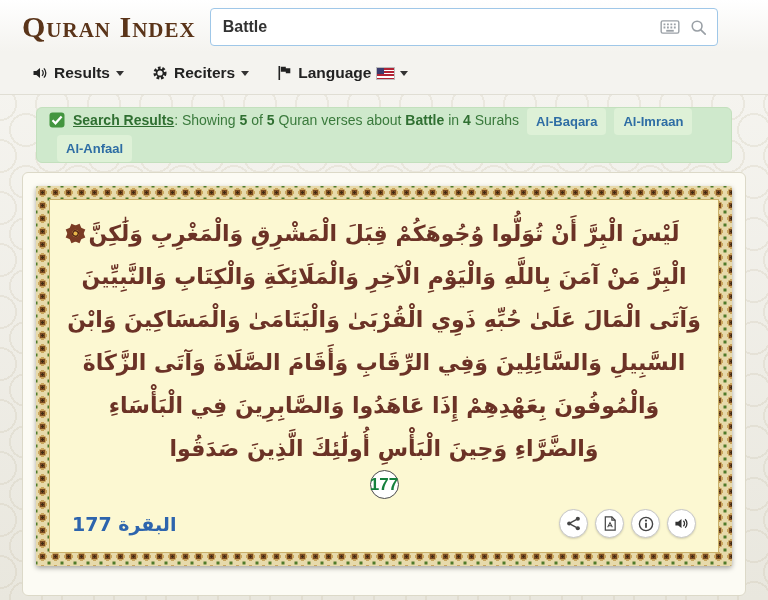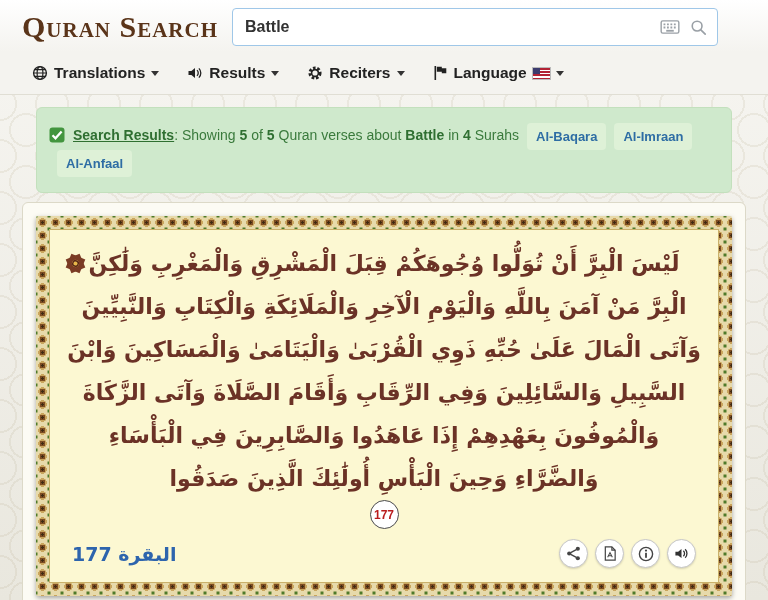--- a/index.html
+++ b/index.html
@@ -47,21 +47,21 @@
   .nav-item .lbl{font-size:15.5px;font-weight:700;color:#222;}
   .caret{width:0;height:0;border:4px solid transparent;border-top:5px solid #333;margin-top:4px;}
   .us-flag{position:relative;display:inline-block;width:17px;height:11px;
     background:repeating-linear-gradient(#b22234 0 1.6px,#fff 1.6px 3.2px);
     box-shadow:0 0 0 1px #bbb;}
   .us-flag::before{content:"";position:absolute;left:0;top:0;width:7px;height:6px;background:#3c3b6e;}
   
   .banner{
     margin:12px 36px 0;
     background:#cfe9cc;border:1px solid #c3e0bd;border-radius:6px;
-    padding:15px 12px;
+    padding:0 12px;
     font-size:14px;line-height:23px;color:#3a7a3c;
   }
   .banner .chk{display:inline-block;vertical-align:-3px;margin-right:8px;}
   .banner a.sr-link{color:#2f6f31;font-weight:700;text-decoration:underline;cursor:pointer;}
   .banner b{font-weight:700;color:#2f6f31;}
   .badge{
     display:inline-block;background:#def1d7;color:#2e6da4;
     font-size:13px;font-weight:700;border-radius:4px;
     padding:2px 9px;margin-left:8px;vertical-align:-1px;cursor:pointer;
   }
@@ -97,21 +97,21 @@
   .hizb-star::after{content:"";position:absolute;inset:4px;background:#e8b84b;border-radius:50%;box-shadow:inset 0 0 0 1.5px #5a2a18;}
   .verse-lastline{
     direction:rtl;display:flex;justify-content:center;align-items:center;gap:12px;
     font-family:"DejaVu Sans",sans-serif;
     font-size:22px;line-height:44px;font-weight:700;color:#6b3226;
   }
   .vnum{
     display:inline-flex;align-items:center;justify-content:center;
     width:27px;height:27px;border:1.6px solid #4a4a4a;border-radius:50%;
     background:#fff;font-family:"Liberation Sans",sans-serif;
-    font-size:12px;font-weight:700;color:#b91c1c;flex:0 0 auto;
+    font-size:17px;font-weight:700;color:#15803d;flex:0 0 auto;
   }
   .verse-footer{
     display:flex;justify-content:space-between;align-items:center;
     margin:10px 6px 6px;
   }
   .verse-ref{
     font-family:"DejaVu Sans",sans-serif;
     font-size:19px;font-weight:700;color:#2d64ad;cursor:pointer;
   }
   .actions{display:flex;gap:7px;}
@@ -119,21 +119,21 @@
     width:27px;height:27px;border-radius:50%;
     background:#fff;border:1px solid #c6c6c6;
     display:flex;align-items:center;justify-content:center;
     box-shadow:0 1px 2px rgba(0,0,0,.15);cursor:pointer;
   }
 </style>
 </head>
 <body>
 
 <div class="header">
-  <div class="logo">Quran Search</div>
+  <div class="logo">Quran Index</div>
   <div class="searchbox">
     <input type="text" value="Battle" style="">
     <span class="search-iconwrap">
       <span class="icon-btn">
         <svg width="20" height="14" viewBox="0 0 18 13">
           <rect x="0.8" y="0.8" width="16.4" height="11.4" rx="1.5" fill="none" stroke="#9aa0a6" stroke-width="1.3"></rect>
           <path d="M3 4h12" stroke="#9aa0a6" stroke-width="1.7" stroke-dasharray="1.7 1.5"></path>
           <path d="M3 7h12" stroke="#9aa0a6" stroke-width="1.7" stroke-dasharray="1.7 1.5"></path>
           <path d="M5.5 10h7" stroke="#9aa0a6" stroke-width="1.7"></path>
         </svg>
@@ -145,31 +145,20 @@
         </svg>
       </span>
     </span>
   </div>
 </div>
 
 <div class="nav">
   <span class="nav-item">
     <span class="icon-btn">
       <svg width="16" height="16" viewBox="0 0 16 16">
-        <circle cx="8" cy="8" r="6.4" fill="none" stroke="#222" stroke-width="1.4"></circle>
-        <ellipse cx="8" cy="8" rx="2.9" ry="6.4" fill="none" stroke="#222" stroke-width="1.2"></ellipse>
-        <path d="M1.6 8h12.8M2.5 4.6h11M2.5 11.4h11" stroke="#222" stroke-width="1.2" fill="none"></path>
-      </svg>
-    </span>
-    <span class="lbl">Translations</span>
-    <span class="caret"></span>
-  </span>
-  <span class="nav-item">
-    <span class="icon-btn">
-      <svg width="16" height="16" viewBox="0 0 16 16">
         <path d="M1.5 6v4h2.9l3.6 2.9V3.1L4.4 6z" fill="#222"></path>
         <path d="M10 5.1a4 4 0 010 5.8" fill="none" stroke="#222" stroke-width="1.3"></path>
         <path d="M11.9 3.4a6.5 6.5 0 010 9.2" fill="none" stroke="#222" stroke-width="1.3"></path>
       </svg>
     </span>
     <span class="lbl">Results</span>
     <span class="caret"></span>
   </span>
   <span class="nav-item">
     <span class="icon-btn">

